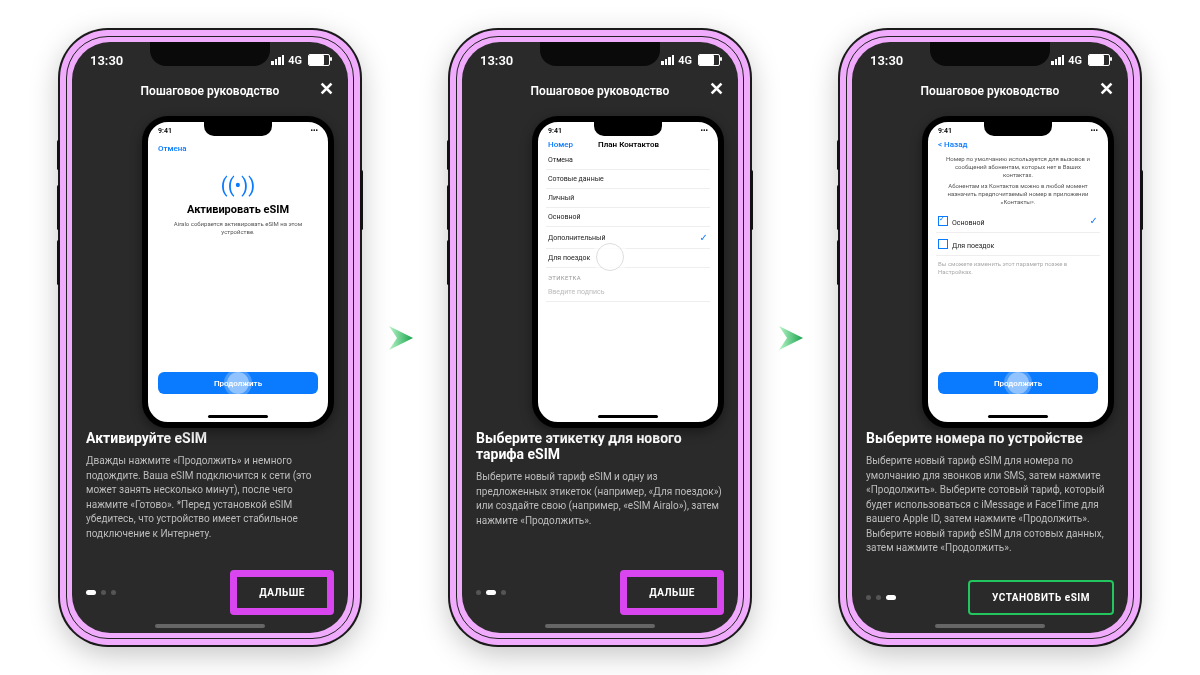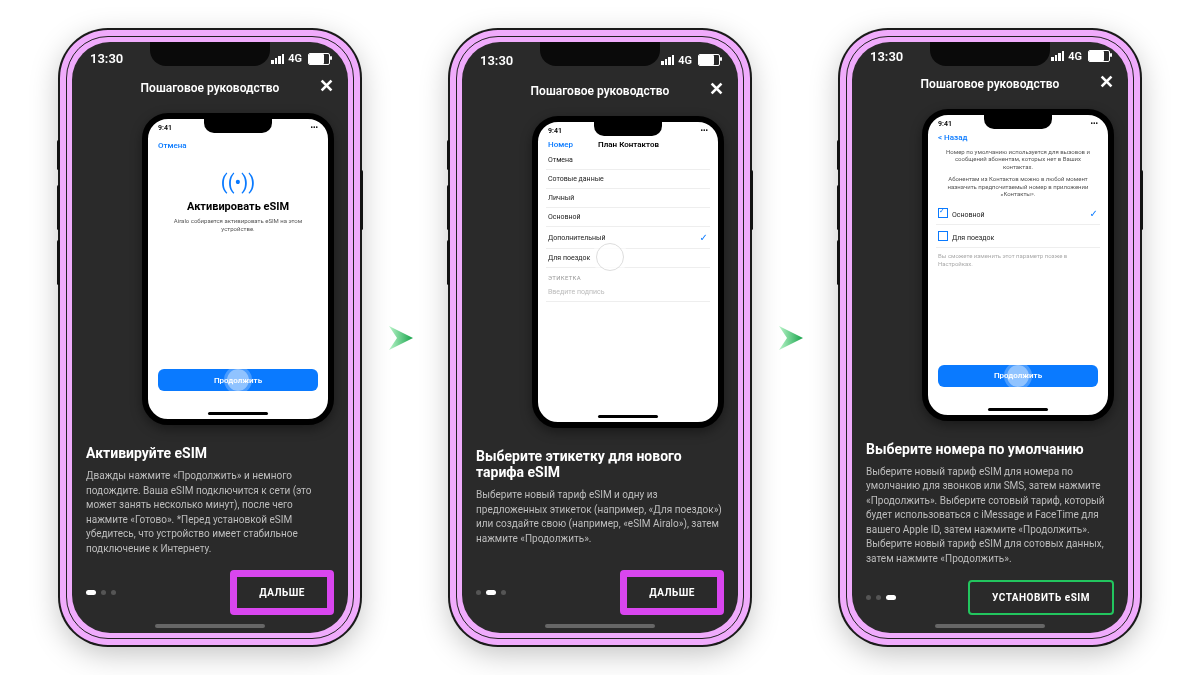--- a/index.html
+++ b/index.html
@@ -47,21 +47,21 @@
 .mini .sectlbl{font-size:6px;color:#999;text-transform:uppercase;padding:6px 2px 2px;letter-spacing:.3px}
 .mini .ghost{color:#bbb}
 .mini .primary-btn{position:absolute;left:10px;right:10px;bottom:28px;height:22px;background:#0a7aff;border-radius:6px;color:#fff;font-size:8px;font-weight:600;display:flex;align-items:center;justify-content:center}
 .mini .primary-btn .blob{position:absolute;width:22px;height:22px;border-radius:50%;background:rgba(255,255,255,.55);box-shadow:0 0 0 3px rgba(255,255,255,.25)}
 .mini .homebar{position:absolute;bottom:4px;left:50%;transform:translateX(-50%);width:60px;height:3px;background:#000;border-radius:3px}
 .mini .radio-blob{position:absolute;width:26px;height:26px;border-radius:50%;background:rgba(255,255,255,.8);box-shadow:0 0 0 4px rgba(255,255,255,.5);border:1px solid #ddd}
 .mini .chk{display:inline-block;width:8px;height:8px;border:1px solid #0a7aff;margin-right:4px;position:relative;top:1px}
 .mini .chk.on::after{content:"✓";position:absolute;font-size:7px;color:#0a7aff;top:-2px;left:0}
 
 
-.txt{color:#fff;align-self:stretch;margin-top:20px}
+.txt{color:#fff;align-self:stretch;margin-top:2px}
 .txt h3{margin:0 0 8px;font-size:14px;font-weight:700}
 .txt p{margin:0;font-size:10px;line-height:1.45;color:#bdbdbd}
 
 .bottombar{display:flex;align-items:center;justify-content:space-between;padding:14px 14px 18px}
 .dots{display:flex;gap:5px;align-items:center}
 .dot{width:5px;height:5px;border-radius:50%;background:#555}
 .dot.active{background:#fff;width:10px;border-radius:3px}
 .next-btn{border:7px solid #d946ef;color:#fff;font-size:10px;font-weight:700;letter-spacing:.5px;padding:10px 22px;border-radius:4px;background:transparent}
 .next-btn.install{border:2px solid #22c55e}
 
@@ -293,21 +293,21 @@
               </div>
             <p class="body7" style="text-align:left;color:#aaa;margin:4px 2px">Вы сможете изменить этот параметр позже в Настройках.</p>
           </div>
           <div class="primary-btn">
             <span>Продолжить</span>
             <span class="blob"></span>
           </div>
           <div class="homebar"></div>
         </div>
         <div class="txt">
-          <h3>Выберите номера по умолчанию</h3>
+          <h3>Выберите номера по устройстве</h3>
           <p>Выберите новый тариф eSIM для номера по умолчанию для звонков или SMS, затем нажмите «Продолжить». Выберите сотовый тариф, который будет использоваться с iMessage и FaceTime для вашего Apple ID, затем нажмите «Продолжить». Выберите новый тариф eSIM для сотовых данных, затем нажмите «Продолжить».</p>
         </div>
       </div>
       <div class="bottombar">
         <div class="dots">
           <span class="dot"></span>
             <span class="dot"></span>
             <span class="dot active"></span>
         </div>
         <div class="next-btn install">УСТАНОВИТЬ eSIM</div>

